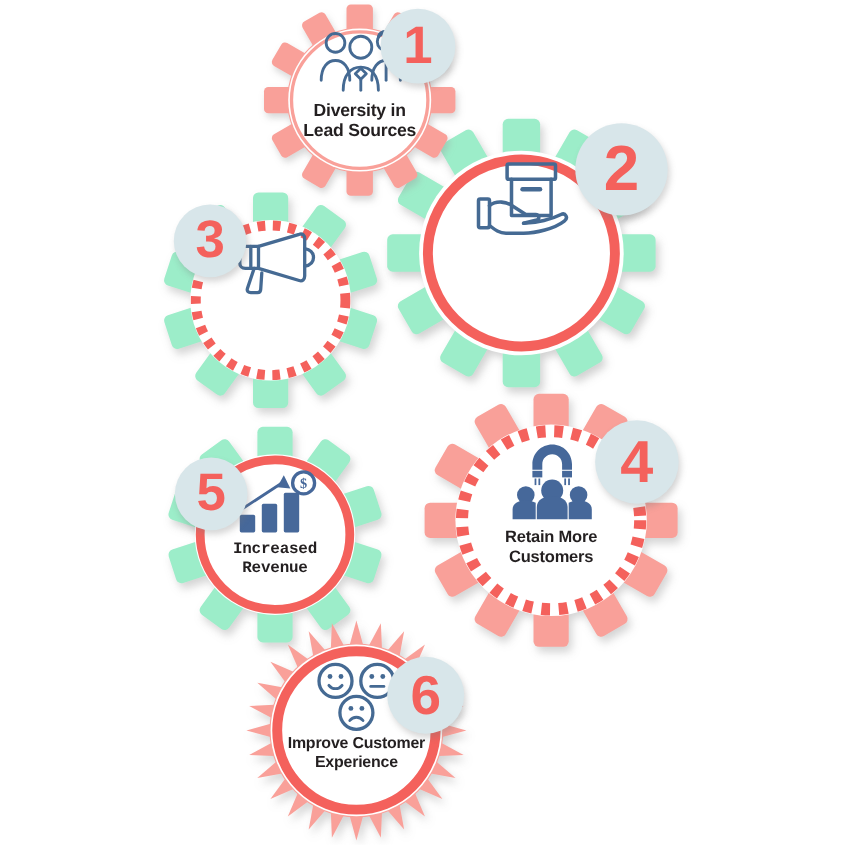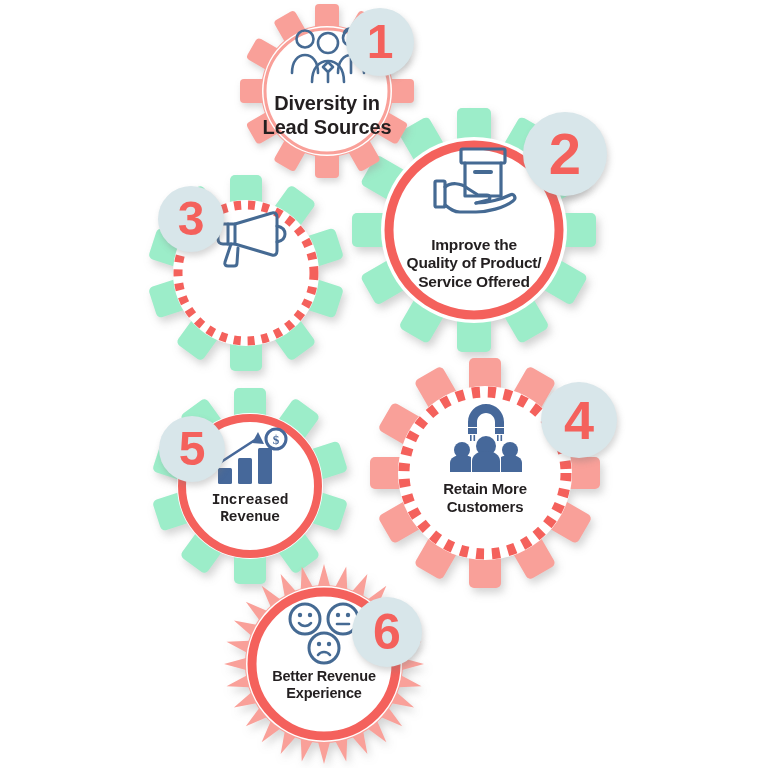--- a/index.html
+++ b/index.html
@@ -91,23 +91,20 @@
         <g fill="none" stroke="#456a93" stroke-width="3.2" stroke-linejoin="round" stroke-linecap="round">
           <rect x="31" y="5" width="44" height="14" rx="1.5"></rect>
           <path d="M35 19 v33 h36 v-33"></path>
           <line x1="45" y1="28" x2="61" y2="28" stroke-width="4"></line>
           <rect x="5" y="37" width="10" height="26" rx="1.5"></rect>
           <path d="M15 43 c6,-5 16,-4 22,1 l11,7 h9 c3,0 4,4 1,5 l-12,3"></path>
           <path d="M46 59 c12,0 26,-4 34,-8 c4,-2 7,3 3,6 c-9,7 -26,11 -37,11 h-16 c-6,0 -10,-3 -15,-7"></path>
         </g>
       </svg>
     </div>
-    <div class="label" style="top:128px;font-size:15.5px;">Improve the
-Quality of Product/
-Service Offered</div>
   </div>
 
   <div class="gear" style="left:240px;top:4px;width:174px;height:174px;">
     <svg viewBox="0 0 174 174" width="174" height="174" aria-hidden="true">
       <defs>
         <filter id="sh1" x="-30%" y="-30%" width="170%" height="170%">
           <feDropShadow dx="2" dy="4" stdDeviation="3.5" flood-color="#9a9a9a" flood-opacity="0.40"></feDropShadow>
         </filter>
       </defs>
       <g filter="url(#sh1)">
@@ -165,21 +162,21 @@
           <path d="M54 5 c2,-6 12,-6 14,0"></path>
           <path d="M48 45 c0,-12 6,-18 13,-18 c7,0 13,6 13,18"></path>
           <line x1="61" y1="30" x2="61" y2="45"></line>
           <circle cx="38" cy="15" r="10"></circle>
           <path d="M22 54 c0,-14 7,-21 16,-21 c9,0 16,7 16,21"></path>
           <path d="M38 34 l-5,5 l5,5 l5,-5 z"></path>
           <line x1="38" y1="45" x2="38" y2="54"></line>
         </g>
       </svg>
     </div>
-    <div class="label" style="top:88px;font-size:20px;">Diversity in
+    <div class="label" style="top:88px;font-size:16px;">Diversity in
 Lead Sources</div>
   </div>
 
   <div class="gear" style="left:148px;top:175px;width:196px;height:196px;">
     <svg viewBox="0 0 196 196" width="196" height="196" aria-hidden="true">
       <defs>
         <filter id="sh3" x="-30%" y="-30%" width="170%" height="170%">
           <feDropShadow dx="3" dy="5" stdDeviation="4" flood-color="#9a9a9a" flood-opacity="0.42"></feDropShadow>
         </filter>
       </defs>
@@ -229,21 +226,21 @@
           <path d="M25 14 L62 3 c3,-1 5,1 5,4 v34 c0,3 -2,5 -5,4 L25 34 z"></path>
           <path d="M25 14 h-12 c-3,0 -5,2 -5,5 v10 c0,3 2,5 5,5 h12"></path>
           <line x1="18" y1="14" x2="18" y2="34"></line>
           <path d="M67 16 c5,1 8,4 8,8 c0,4 -3,7 -8,8"></path>
           <path d="M21 34 l-6,18 c-1,3 1,4 3,4 h6 c2,0 3,-1 3,-3 l1,-15"></path>
         </g>
       </svg>
     </div>
   </div>
 
-  <div class="gear" style="left:370px;top:358px;width:230px;height:230px;">
+  <div class="gear" style="left:386px;top:358px;width:230px;height:230px;">
     <svg viewBox="0 0 230 230" width="230" height="230" aria-hidden="true">
       <defs>
         <filter id="sh4" x="-30%" y="-30%" width="170%" height="170%">
           <feDropShadow dx="3" dy="5" stdDeviation="4" flood-color="#9a9a9a" flood-opacity="0.42"></feDropShadow>
         </filter>
       </defs>
       <g filter="url(#sh4)">
         <g fill="#f9a099">
           <g transform="translate(115,115)">
             <g transform="rotate(0)">
@@ -494,21 +491,21 @@
           <circle cx="34" cy="42" r="2.2"></circle>
             <circle cx="44" cy="42" r="2.2"></circle>
         </g>
         <g fill="none" stroke="#456a93" stroke-width="2.6" stroke-linecap="round">
           <path d="M14 21 c3,4 9,4 12,0"></path>
           <line x1="52" y1="22" x2="64" y2="22"></line>
           <path d="M33 53 c3,-4 9,-4 12,0"></path>
         </g>
       </svg>
     </div>
-    <div class="label" style="top:106px;font-size:14.5px;">Better Revenue
+    <div class="label" style="top:106px;font-size:14.5px;">Improve Customer
 Experience</div>
   </div>
 
   <div class="badge" style="left:346px;top:8px;width:68px;height:68px;">
     <div class="bdisc"></div>
     <div class="bnum" style="font-size:48px;">1</div>
   </div>
 
   <div class="badge" style="left:523px;top:112px;width:84px;height:84px;">
     <div class="bdisc"></div>

